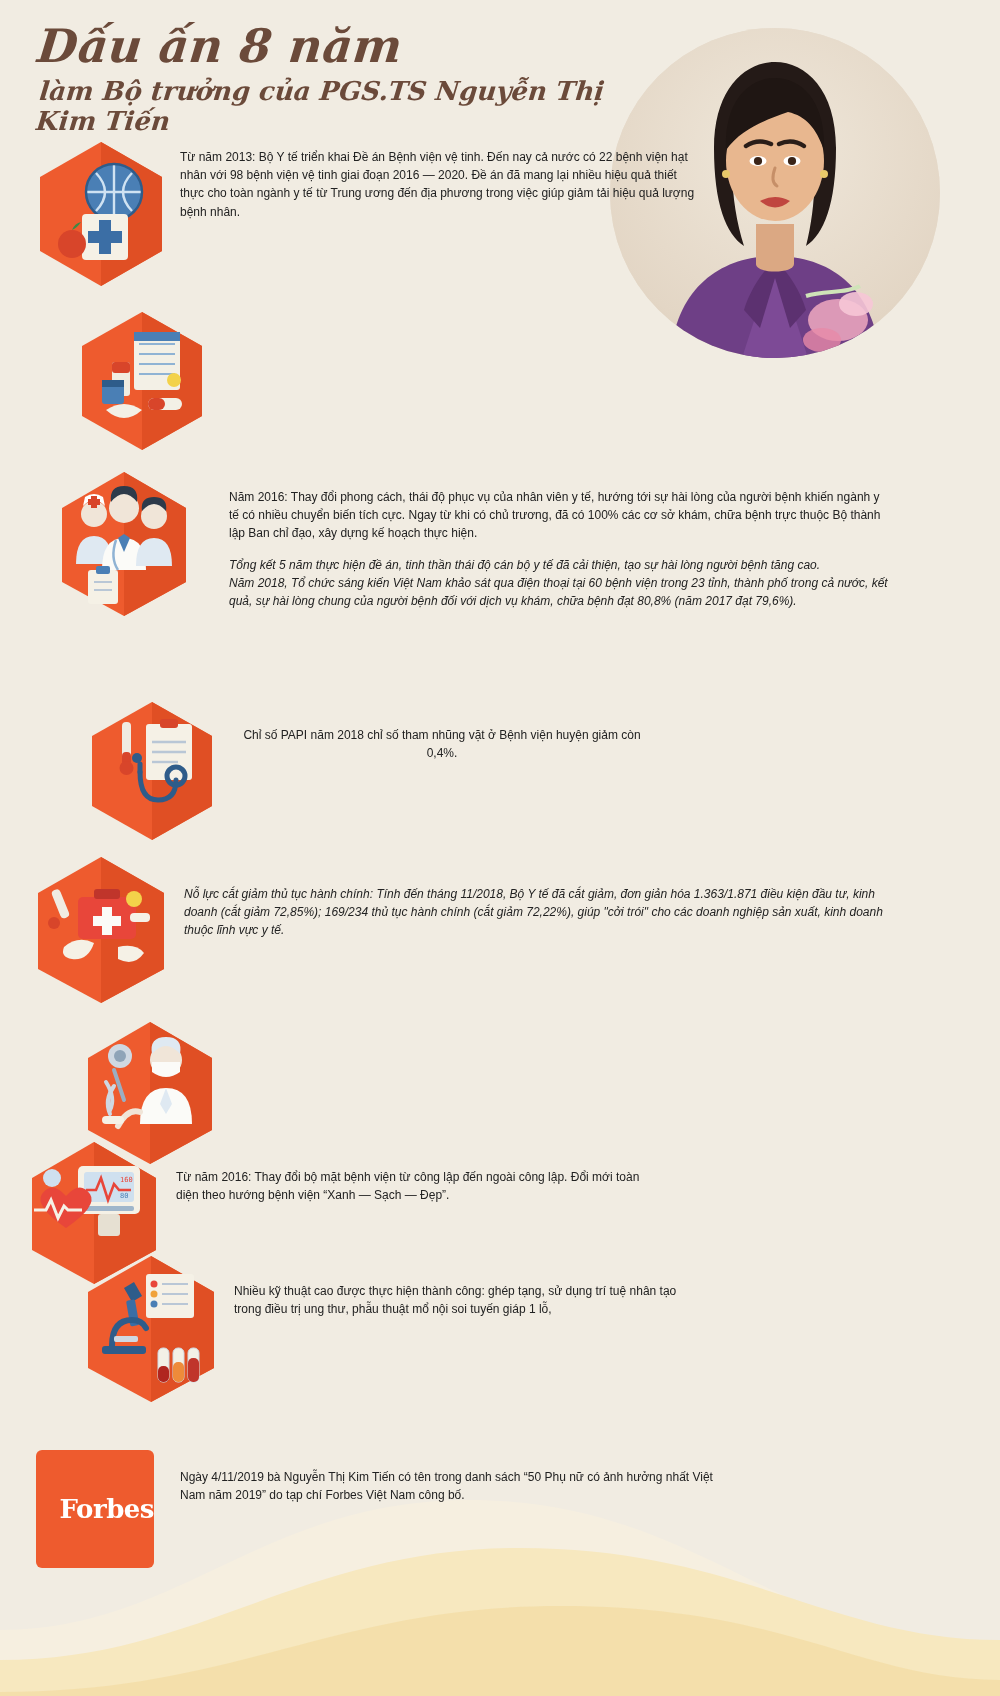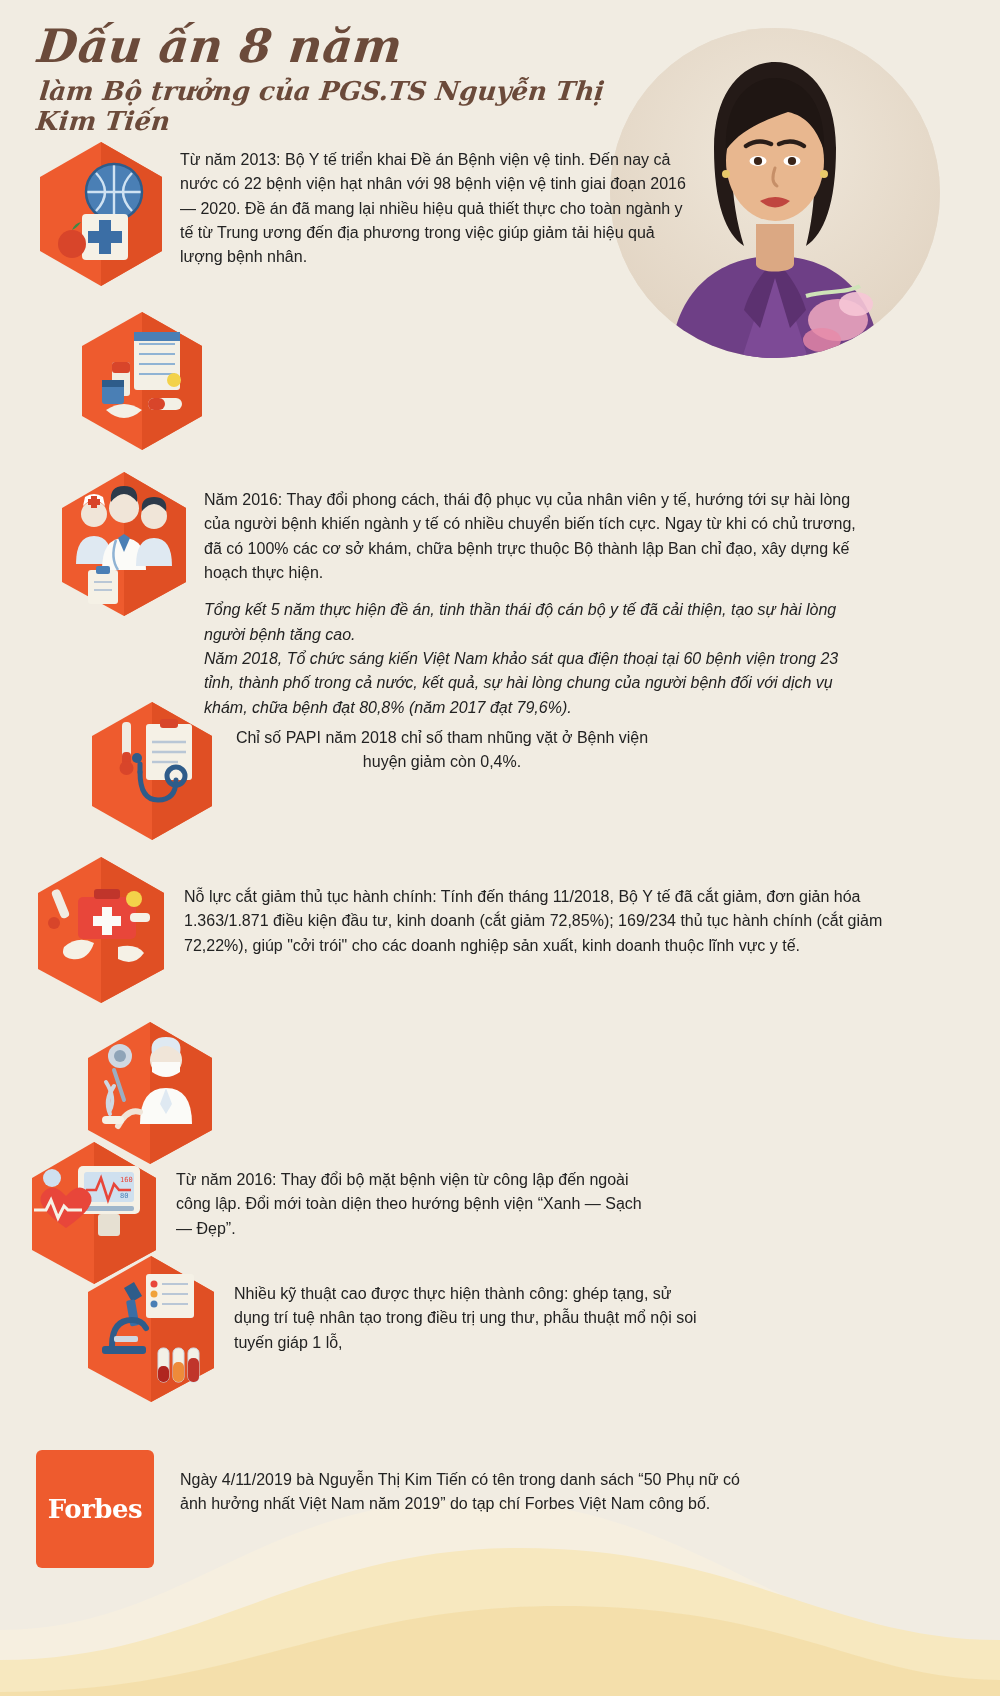--- a/index.html
+++ b/index.html
@@ -39,31 +39,31 @@
     background:#e8ded0;
   }
   .portrait .pbg{position:absolute;inset:0;background:radial-gradient(circle at 50% 38%,#efe7da 0%,#e3d6c5 72%,#d9cab6 100%);}
   .portrait svg{position:absolute;inset:0;}
 
   
   .row{position:absolute;display:flex;align-items:flex-start;}
   .hexwrap{position:relative;flex:0 0 auto;}
 
   .txt{
-    font-size:16px;line-height:1.52;color:#222;
+    font-size:12px;line-height:1.52;color:#222;
     white-space:pre-line;
   }
   .txt.ital{font-style:italic;}
   .txt-block{display:block;}
   .txt-block + .txt-block{margin-top:13px;}
 
   
   .forbes{
     width:118px;height:118px;background:#ee5b2e;
-    display:flex;align-items:center;justify-content:center;
+    display:flex;align-items:center;justify-content:flex-end;
     border-radius:6px;
   }
   .forbes-mark{
     font-family:"DejaVu Serif",serif;font-weight:bold;
     color:#fff;font-size:26px;letter-spacing:-.5px;
   }
 </style>
 </head>
 <body>
 
@@ -163,21 +163,21 @@
         <rect x="24" y="70" width="22" height="24" rx="3" fill="#4a7fb5"></rect>
         <rect x="24" y="70" width="22" height="7" fill="#2e5c8a"></rect>
         <path d="M28,100 q18,-12 36,0 q-18,16 -36,0 Z" fill="#f3f0e6"></path>
         <rect x="70" y="88" width="34" height="12" rx="6" fill="#f3f0e6"></rect>
         <rect x="70" y="88" width="17" height="12" rx="6" fill="#d8452a"></rect>
         <circle cx="96" cy="70" r="7" fill="#f3d24a"></circle>
       </svg>
     </div>
   </div>
 
-  <div class="row" style="left:58px;top:470px;width:930px;">
+  <div class="row" style="left:58px;top:470px;width:930px;gap:25px;">
     <div class="hexwrap" style="width:132px;height:148px;">
       <svg width="132" height="148" viewBox="0 0 132 148">
         <polygon points="66,2 128,38 128,112 66,146 4,112 4,38" fill="#ee5b2e"></polygon>
         <polygon points="66,2 128,38 128,112 66,146" fill="#e04f24"></polygon>
 
         <circle cx="36" cy="44" r="13" fill="#f0e5d8"></circle>
         <path d="M25,36 q11,-12 22,0 l-2,-9 q-9,-6 -18,0 Z" fill="#fff"></path>
         <path d="M33,26 h6 v3 h3 v6 h-3 v3 h-6 v-3 h-3 v-6 h3 Z" fill="#d8452a"></path>
         <path d="M18,94 q0,-28 18,-28 q18,0 18,28 Z" fill="#dfe9f2"></path>
 
@@ -241,21 +241,21 @@
         <rect x="60" y="34" width="26" height="10" rx="3" fill="#c0352b"></rect>
         <path d="M68,52 h10 v9 h9 v10 h-9 v9 h-10 v-9 h-9 v-10 h9 Z" fill="#fbfbf8"></path>
         <rect x="22" y="34" width="9" height="30" rx="4" fill="#f0ece2" transform="rotate(-22 26 49)"></rect>
         <circle cx="20" cy="68" r="6" fill="#d8452a"></circle>
         <path d="M30,92 q14,-12 30,-4 q-6,18 -22,16 q-12,-2 -8,-12 Z" fill="#f5f1e6"></path>
         <path d="M84,92 q18,-4 26,6 q-10,14 -26,6 Z" fill="#f5f1e6"></path>
         <circle cx="100" cy="44" r="8" fill="#f3d24a"></circle>
         <rect x="96" y="58" width="20" height="9" rx="4" fill="#f5f1e6"></rect>
       </svg>
     </div>
-    <div style="margin-left:16px;padding-top:30px;width:700px;">
+    <div style="margin-left:16px;padding-top:30px;width:700px;font-style:italic;">
       <span class="txt txt-block">Nỗ lực cắt giảm thủ tục hành chính: Tính đến tháng 11/2018, Bộ Y tế đã cắt giảm, đơn giản hóa 1.363/1.871 điều kiện đầu tư, kinh doanh (cắt giảm 72,85%); 169/234 thủ tục hành chính (cắt giảm 72,22%), giúp "cởi trói" cho các doanh nghiệp sản xuất, kinh doanh thuộc lĩnh vực y tế.</span>
     </div>
   </div>
 
   <div class="row" style="left:84px;top:1020px;width:900px;">
     <div class="hexwrap" style="width:132px;height:146px;">
       <svg width="132" height="146" viewBox="0 0 132 146">
         <polygon points="66,2 128,38 128,110 66,144 4,110 4,38" fill="#ee5b2e"></polygon>
         <polygon points="66,2 128,38 128,110 66,144" fill="#e04f24"></polygon>
         <circle cx="82" cy="40" r="16" fill="#f0e5d8"></circle>

